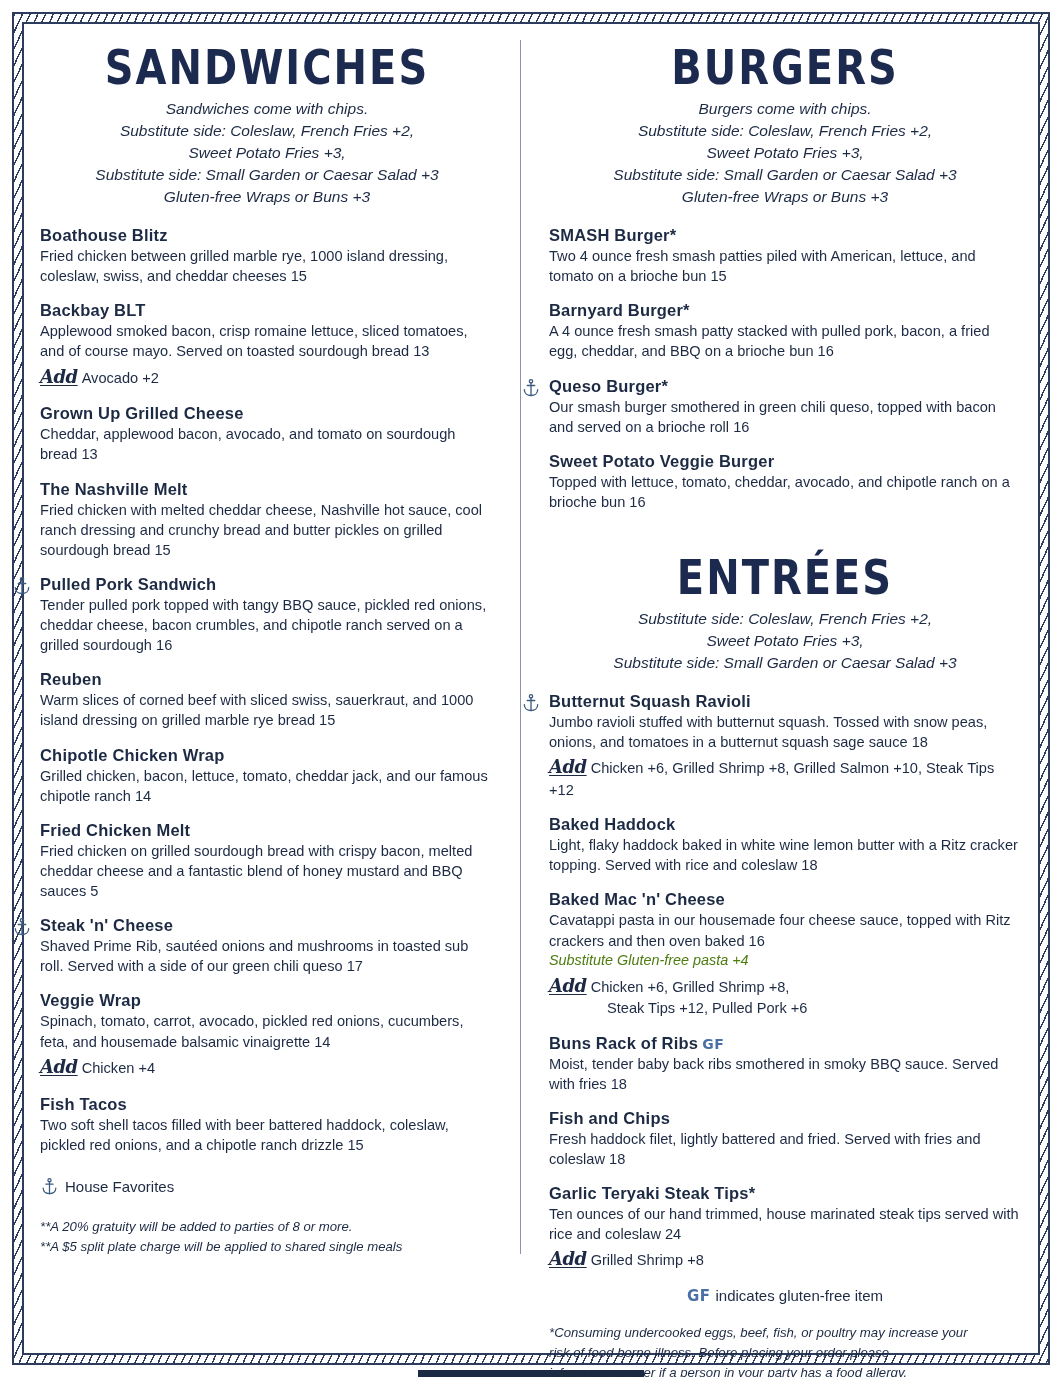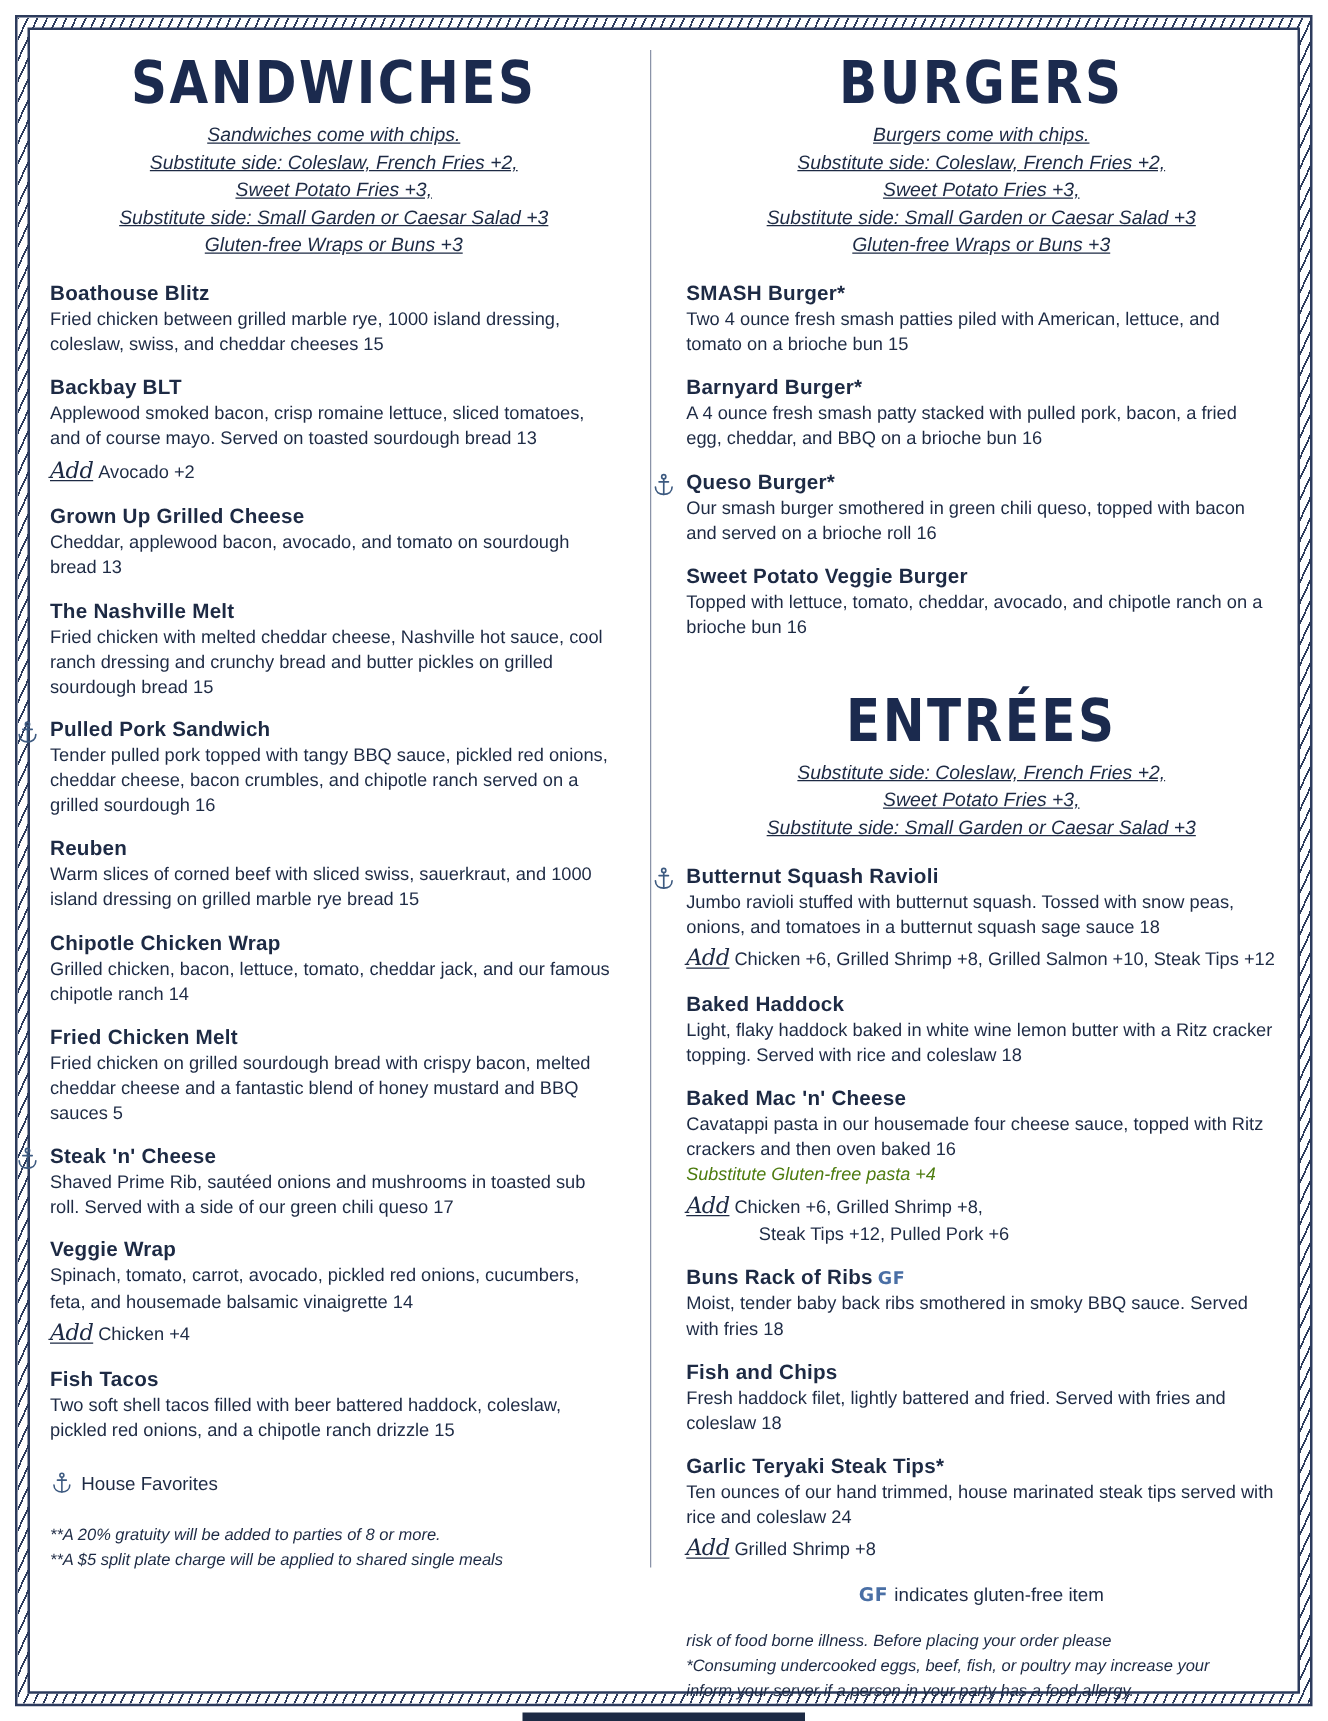--- a/index.html
+++ b/index.html
@@ -107,21 +107,21 @@
   }
 
   .note-block {
     text-align: center;
     font-style: italic;
     font-size: 15.5px;
     line-height: 1.42;
     color: #1d2a44;
     margin-bottom: 18px;
   }
-  .note-block div { white-space: nowrap; text-decoration: underline; }
+  .note-block div { white-space: nowrap; }
 
   .items { margin-top: 2px; }
 
   .item {
     position: relative;
     margin-bottom: 15px;
     padding-left: 0;
   }
   .item.has-anchor { padding-left: 0; }
 
@@ -163,21 +163,21 @@
   }
   .add-line {
     font-size: 14.6px;
     line-height: 1.38;
     color: #1d2a44;
     margin-top: 3px;
   }
   .add-word {
     font-family: "DejaVu Serif", serif;
     font-style: italic;
-    font-weight: normal;
+    font-weight: bold;
     font-size: 18px;
     color: #1d2a44;
     letter-spacing: -0.5px;
     margin-right: 4px;
     text-decoration: underline;
     text-underline-offset: 2px;
     text-decoration-thickness: 1px;
   }
   .add-line .indent2 { display: block; padding-left: 58px; }
 
@@ -447,20 +447,20 @@
           </div>
         </div>
 
       </div>
 
       <div class="legend-gf">
         <span class="gf-mark">GF</span><span>indicates gluten-free item</span>
       </div>
 
       <div class="footnotes-right">
+        <div>*Consuming undercooked eggs, beef, fish, or poultry may increase your</div>
         <div>risk of food borne illness. Before placing your order please</div>
-        <div>*Consuming undercooked eggs, beef, fish, or poultry may increase your</div>
         <div>inform your server if a person in your party has a food allergy.</div>
       </div>
     </div>
 
   </div>
 </div>
 
 </body></html>

